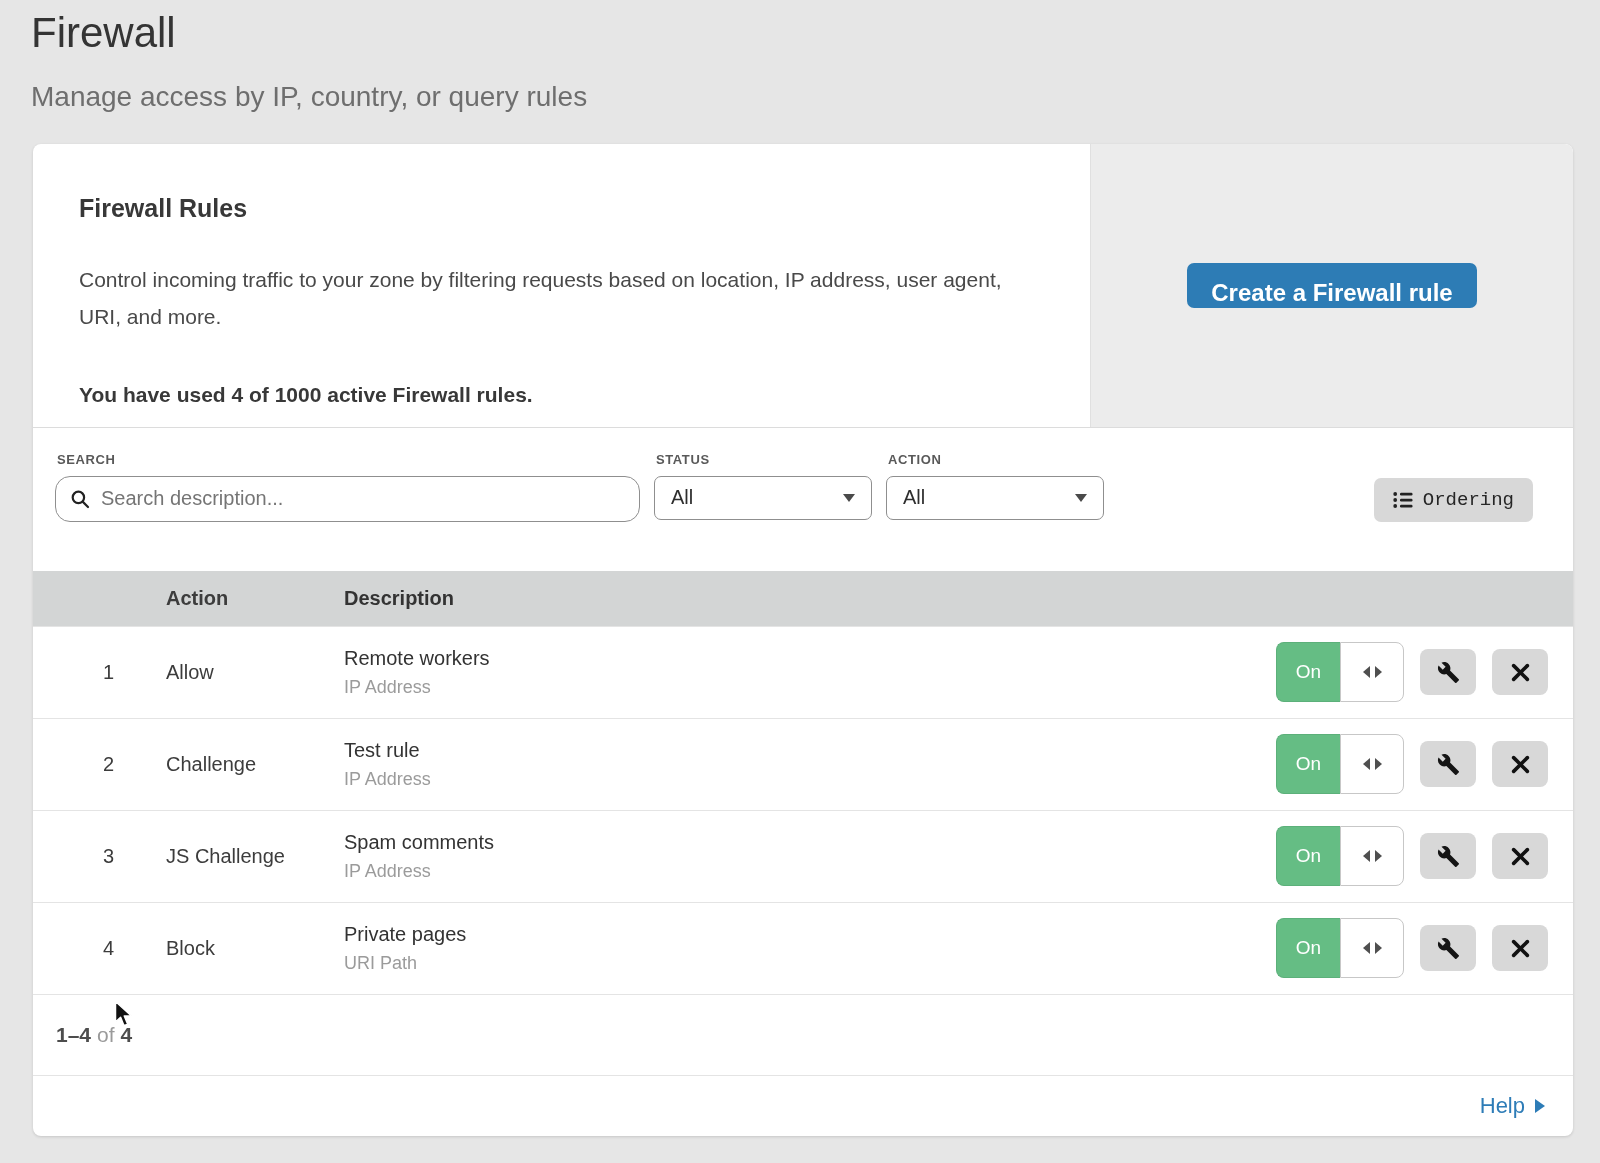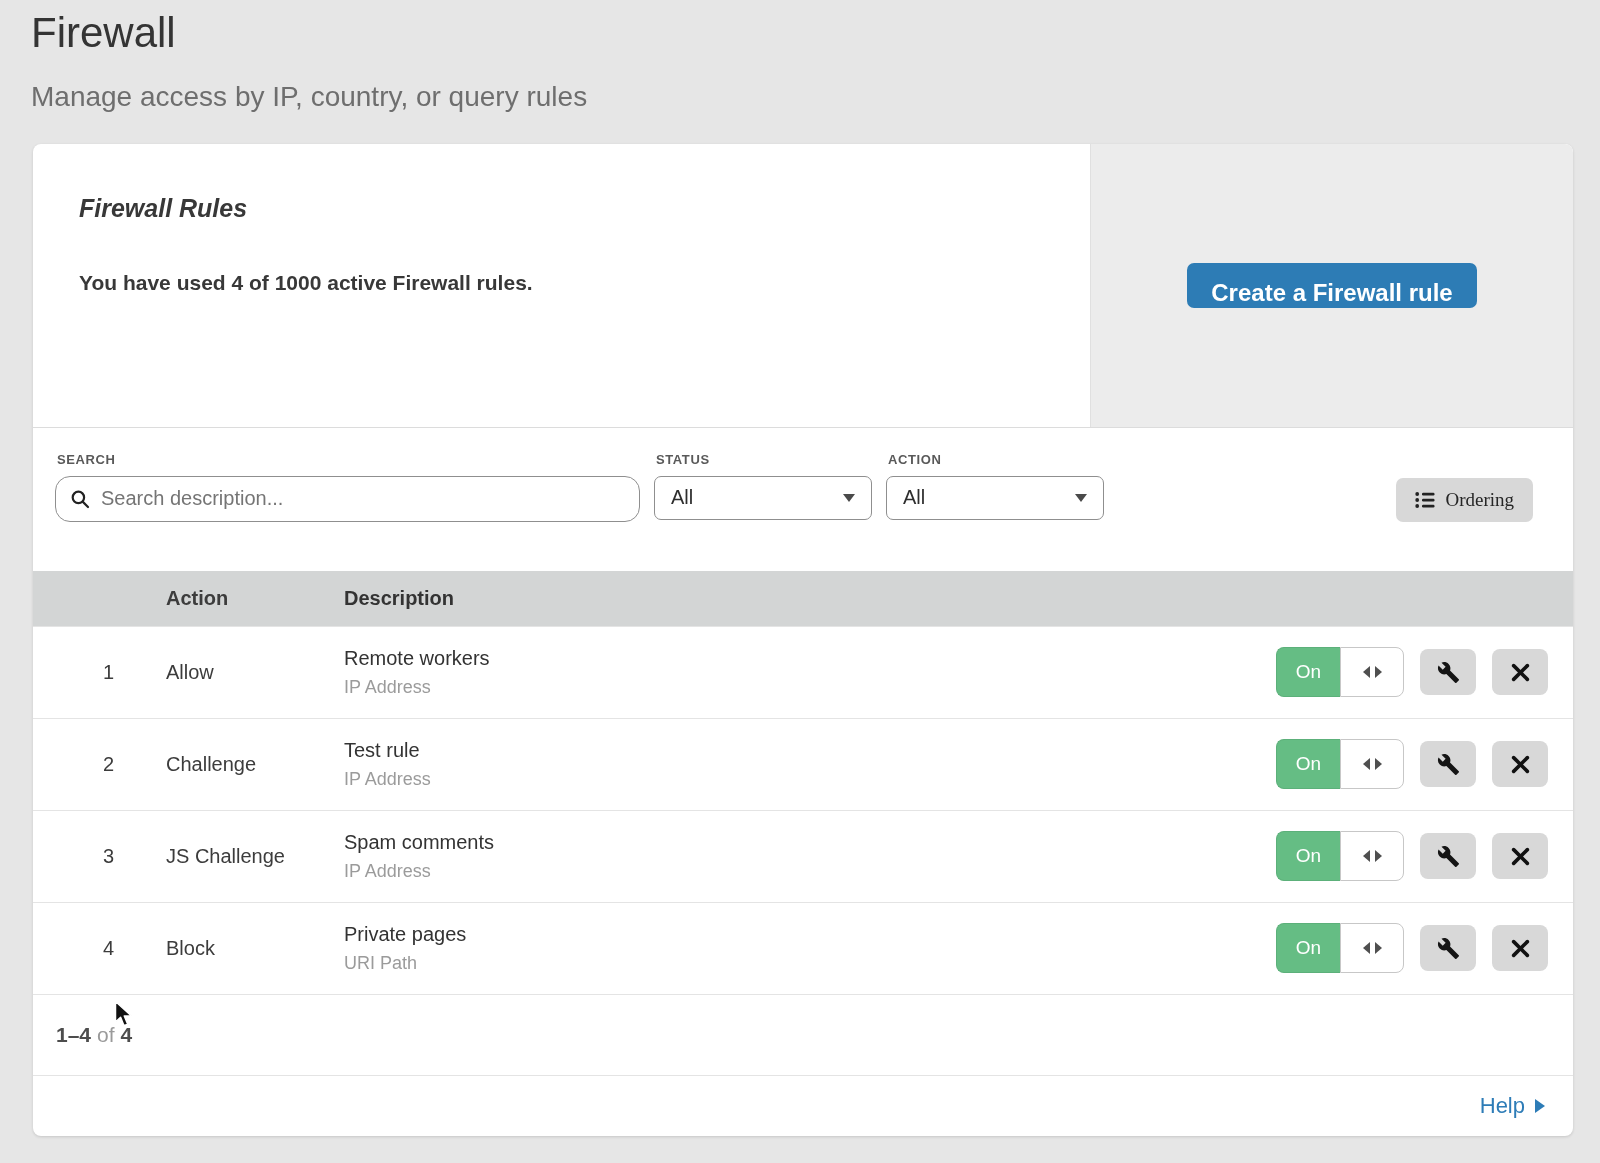--- a/index.html
+++ b/index.html
@@ -26,21 +26,21 @@
     width:1540px;height:992px;
     background:#fff;border-radius:8px;
     box-shadow:0 1px 3px rgba(0,0,0,.14);
     display:flex;flex-direction:column;
     overflow:hidden;
   }
 
   
   .overview{display:flex;height:284px;border-bottom:1px solid #dcdcdc;flex:0 0 auto;}
   .overview-left{flex:1 1 auto;padding:50px 40px 0 46px;}
-  .overview-heading{font-size:25px;font-weight:700;color:#383838;margin-bottom:38px;font-style:italic;}
+  .overview-heading{font-size:25px;font-weight:700;color:#383838;margin-bottom:38px;}
   .overview-desc{font-size:21px;color:#494949;line-height:37px;max-width:945px;}
   .overview-usage{font-size:21px;font-weight:700;color:#383838;margin-top:48px;}
   .overview-right{
     flex:0 0 483px;background:#ececec;border-left:1px solid #e0e0e0;
     display:flex;align-items:center;justify-content:center;
     border-top-right-radius:8px;
   }
   .btn-primary{
     background:var(--accent-blue,#2d7cb5);color:#fff;border:none;
     font-family:inherit;font-size:24px;font-weight:700;
@@ -68,41 +68,41 @@
     display:flex;align-items:center;justify-content:space-between;
     padding:0 16px;font-size:20px;color:#2e2e2e;cursor:pointer;
   }
   .caret-down{
     width:0;height:0;border-left:6px solid transparent;border-right:6px solid transparent;
     border-top:8px solid #4a4a4a;
   }
   .filters-spacer{flex:1 1 auto;}
   .btn-ordering{
     margin-top:26px;height:44px;padding:0 19px;border:none;border-radius:7px;
-    background:#d8d8d8;font-family:Liberation Serif, serif;font-size:19px;color:#262626;
+    background:#d8d8d8;font-family:Liberation Mono, monospace;font-size:19px;color:#262626;
     display:flex;align-items:center;gap:10px;cursor:pointer;
   }
 
   
   .table-header{
     height:55px;background:#d3d5d5;display:flex;align-items:center;
     font-size:20px;font-weight:700;color:#333;flex:0 0 auto;
   }
   .col-num{flex:0 0 133px;text-align:center;padding-left:18px;font-size:20px;color:#3c3c3c;}
   .col-action{flex:0 0 178px;font-size:20px;color:#3c3c3c;}
   .col-desc{flex:1 1 auto;}
   .rule-row{
     height:92px;display:flex;align-items:center;background:#fff;
     border-top:1px solid #e4e4e4;flex:0 0 auto;
   }
   .rule-row:first-of-type{border-top:none;}
   .desc-title{font-size:20px;color:#333;}
   .desc-sub{font-size:18px;color:#9b9b9b;margin-top:7px;}
   .row-controls{display:flex;align-items:center;flex:0 0 auto;padding-right:25px;}
-  .toggle{display:flex;height:50px;width:128px;cursor:pointer;}
+  .toggle{display:flex;height:60px;width:128px;cursor:pointer;}
   .toggle-on{
     flex:0 0 64px;background:var(--toggle-green,#65bd84);color:#fff;font-size:19px;
     display:flex;align-items:center;justify-content:center;
     border-radius:8px 0 0 8px;border:1px solid #5cb07a;border-right:none;
   }
   .toggle-off{
     flex:0 0 64px;background:#fff;border:1px solid #c7c7c7;border-radius:0 8px 8px 0;
     display:flex;align-items:center;justify-content:center;gap:5px;
   }
   .tri{width:0;height:0;display:inline-block;}
@@ -145,20 +145,21 @@
   <div class="page-header">
     <div class="page-title">Firewall</div>
     <div class="page-subtitle">Manage access by IP, country, or query rules</div>
   </div>
 
   <div class="card">
 
     <section class="overview">
       <div class="overview-left">
         <div class="overview-heading">Firewall Rules</div>
+        <p class="overview-desc">Control incoming traffic to your zone by filtering requests based on location, IP address, user agent, URI, and more.</p>
         <p class="overview-usage">You have used 4 of 1000 active Firewall rules.</p>
       </div>
       <div class="overview-right">
         <button class="btn-primary">Create a Firewall rule</button>
       </div>
     </section>
 
     <section class="filters">
       <div class="filter-group">
         <span class="filter-label">SEARCH</span>

